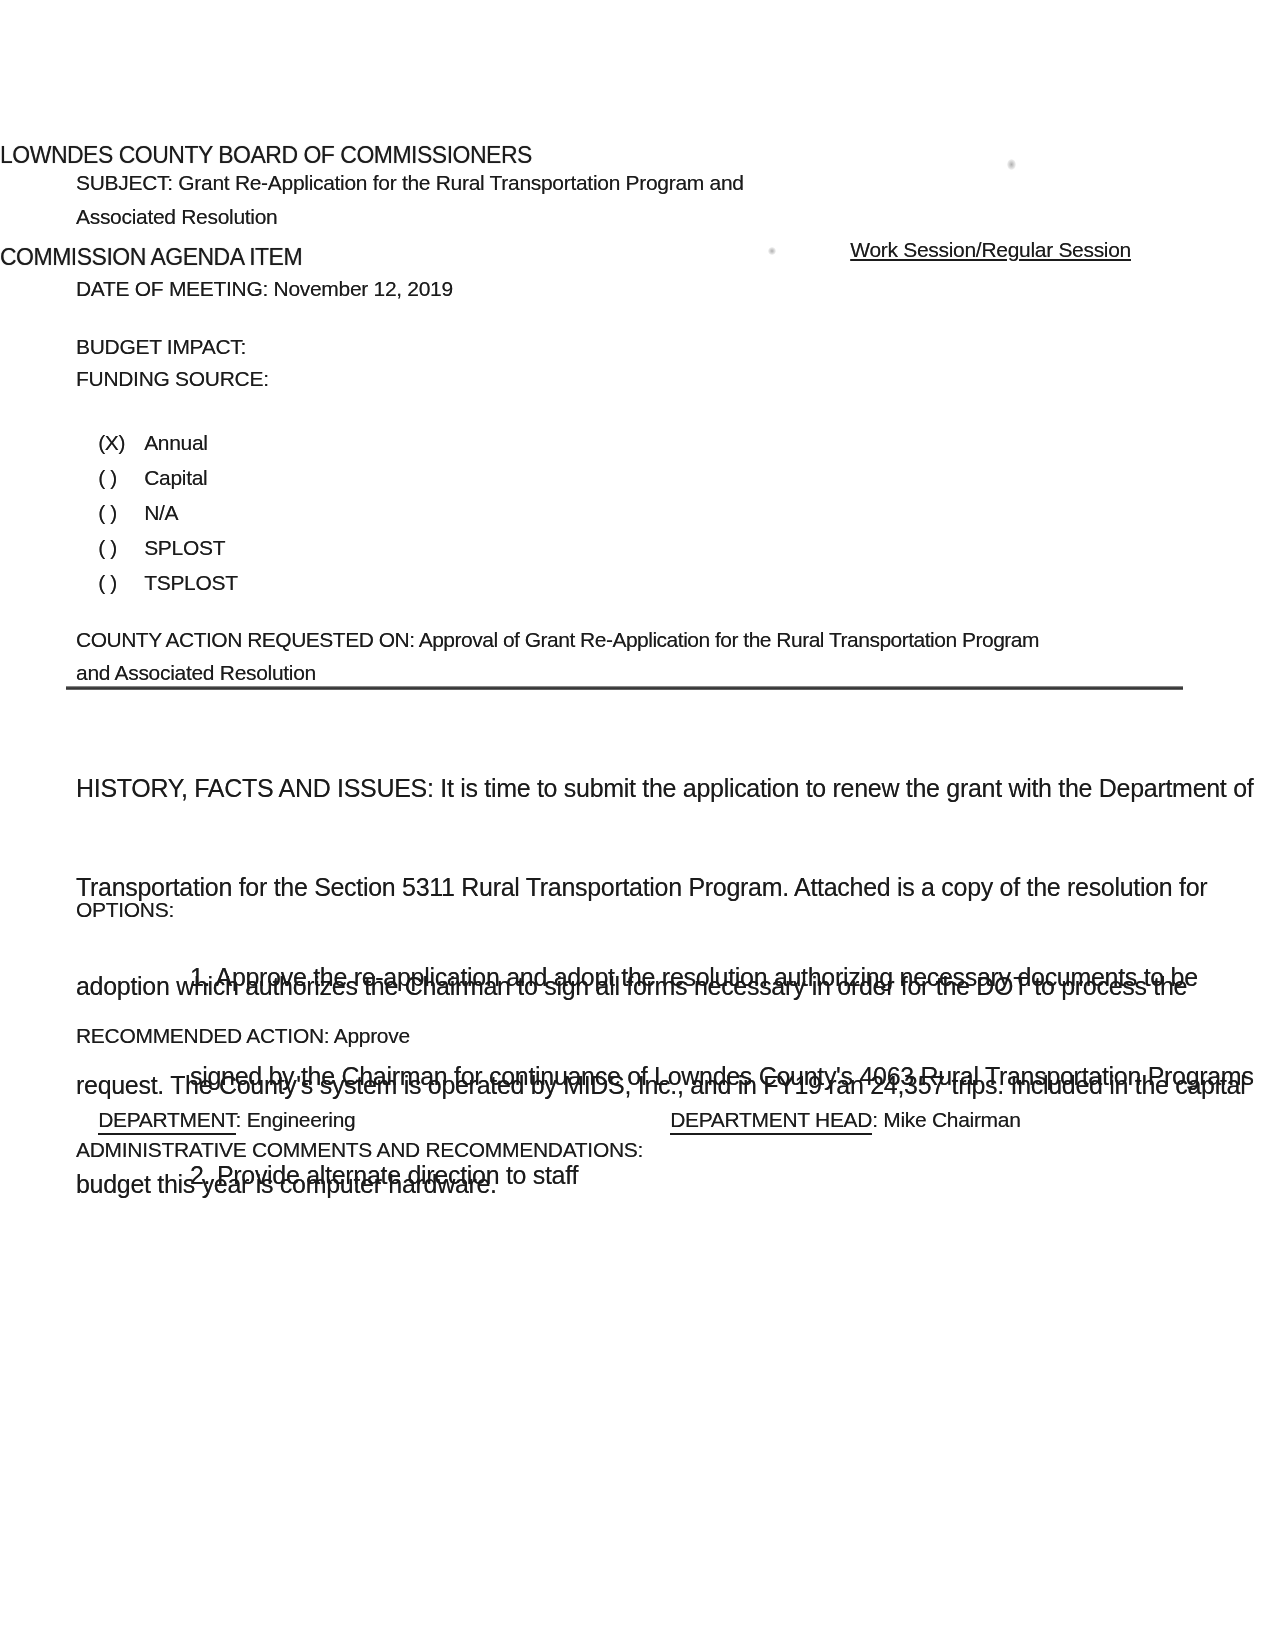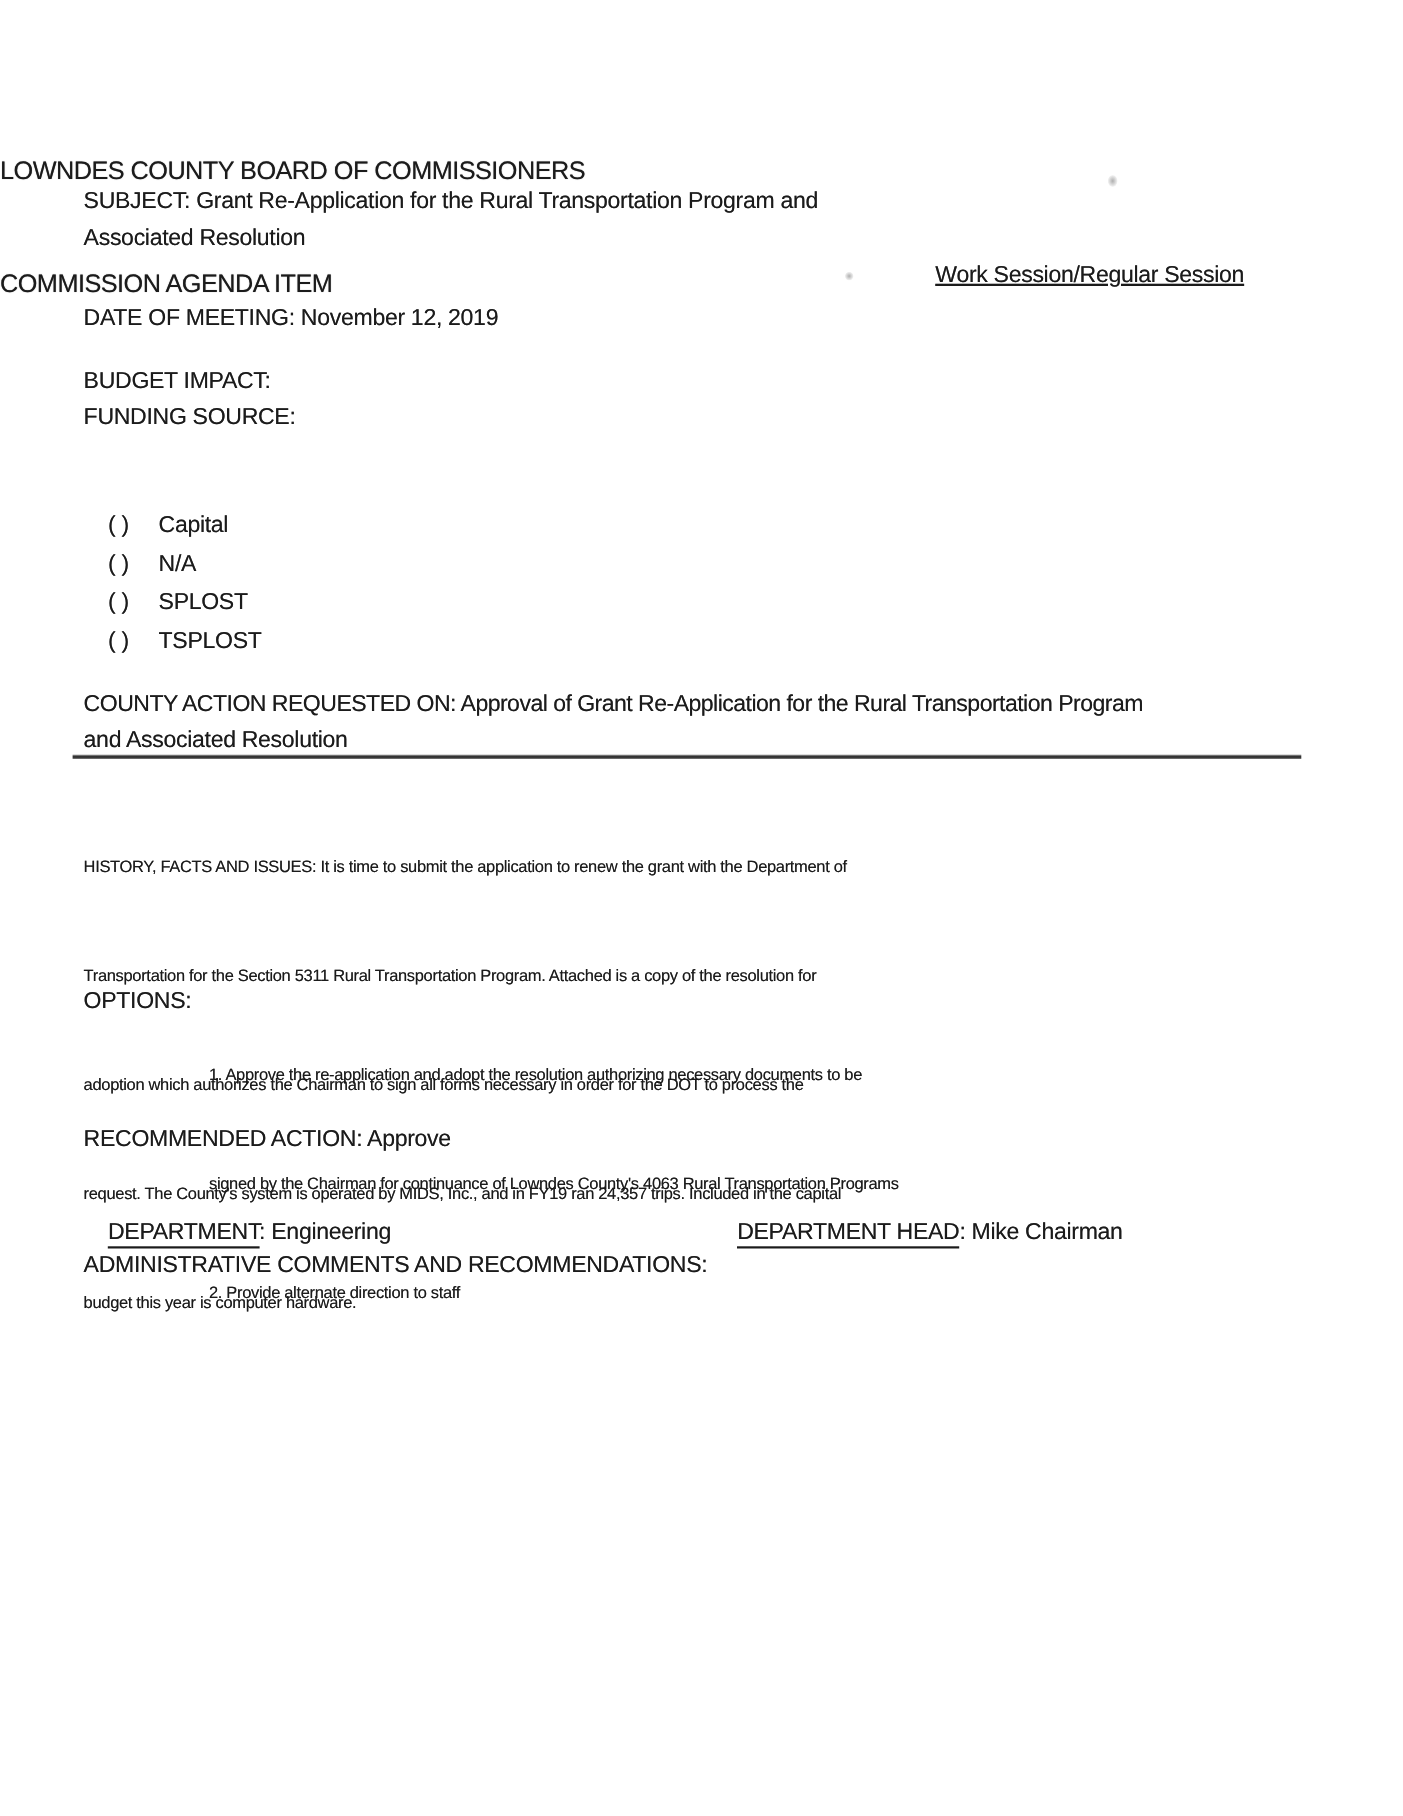--- a/index.html
+++ b/index.html
@@ -50,21 +50,21 @@
     position: absolute;
     top: 686px;
     left: 66px;
     width: 1117px;
     height: 4px;
     background: linear-gradient(to bottom, #a9a9a9 0%, #2e2e2e 45%, #3c3c3c 75%, #8e8e8e 100%);
   }
   .para {
     position: absolute;
     left: 76px;
-    font-size: 15px;
+    font-size: 25px;
     line-height: 33px;
     letter-spacing: -0.3px;
     white-space: pre;
     text-shadow: 0 0 0.6px rgba(25,25,25,0.65);
   }
   .para > div { white-space: pre; }
   .underlined {
     border-bottom: 2px solid #1b1b1b;
     padding-bottom: 2px;
     margin-top: 17px;
@@ -93,20 +93,23 @@
   <div class="line" style="top:170px">SUBJECT: Grant Re-Application for the Rural Transportation Program and</div>
   <div class="line" style="top:204px">Associated Resolution</div>
 
   <div class="line right-align" style="top:237px">Work Session/Regular Session</div>
 
   <div class="line" style="top:276px">DATE OF MEETING: November 12, 2019</div>
 
   <div class="line" style="top:334px">BUDGET IMPACT:</div>
   <div class="line" style="top:366px">FUNDING SOURCE:</div>
 
+  <div class="line funding-row" style="top:404px">
+    <span class="mark">(X)</span><span>Annual</span>
+  </div>
   <div class="line funding-row" style="top:439px">
     <span class="mark">( )</span><span>Capital</span>
   </div>
   <div class="line funding-row" style="top:474px">
     <span class="mark">( )</span><span>N/A</span>
   </div>
   <div class="line funding-row" style="top:509px">
     <span class="mark">( )</span><span>SPLOST</span>
   </div>
   <div class="line funding-row" style="top:544px">

